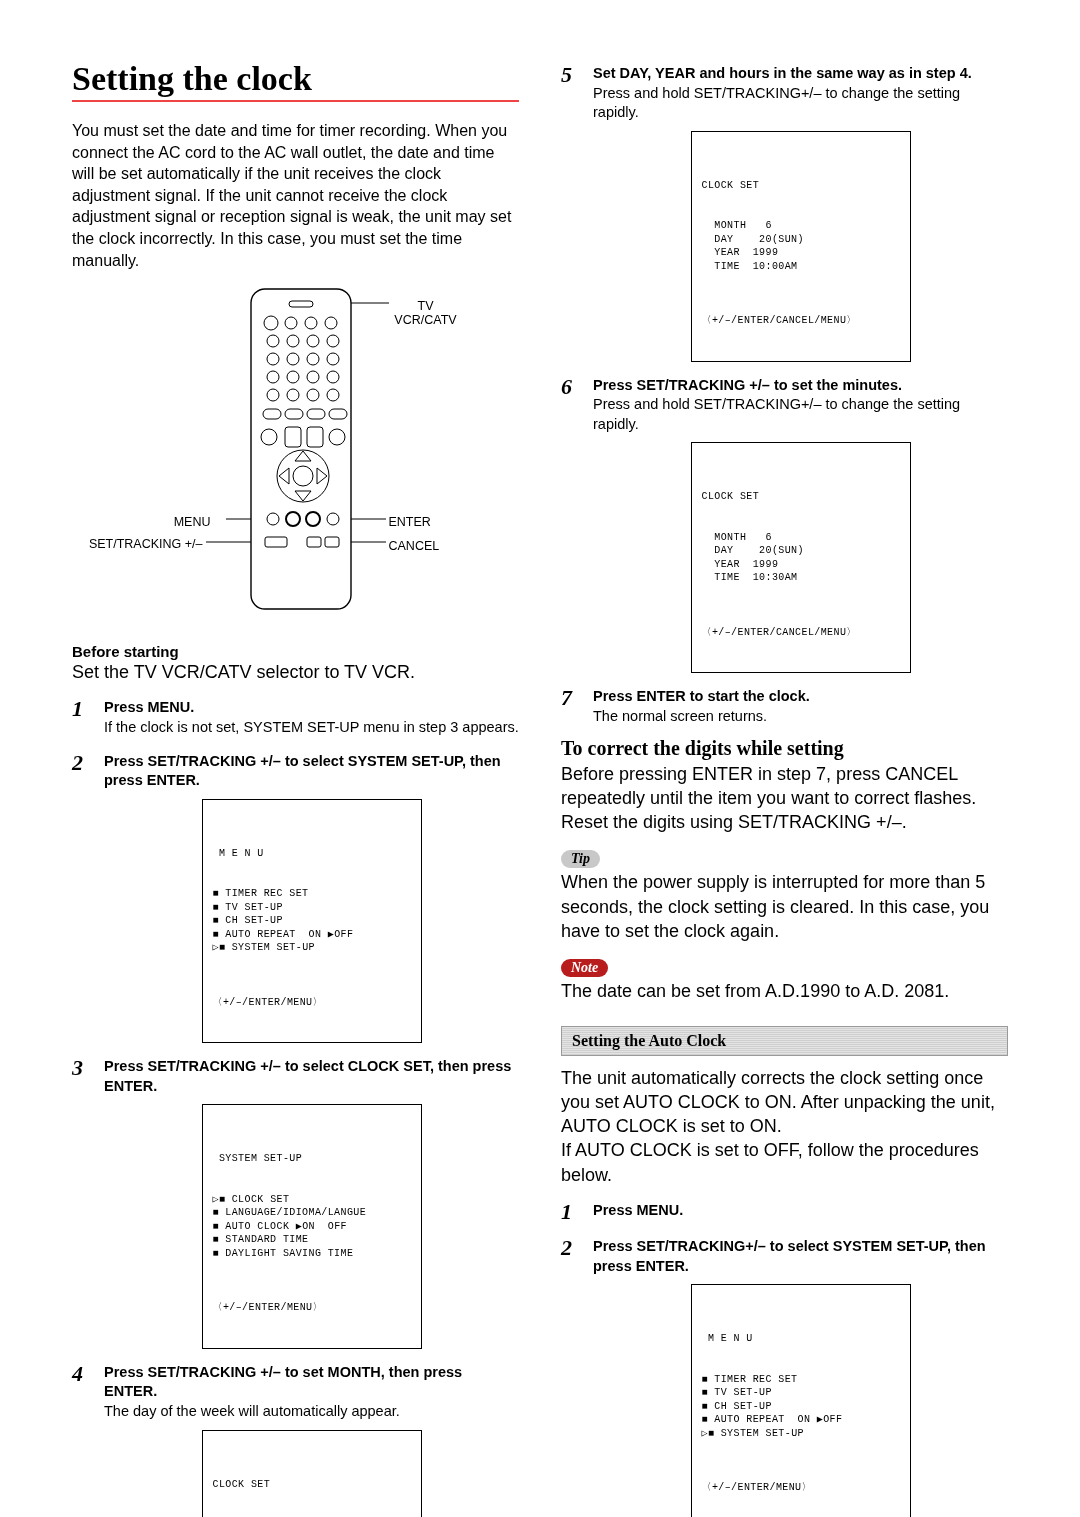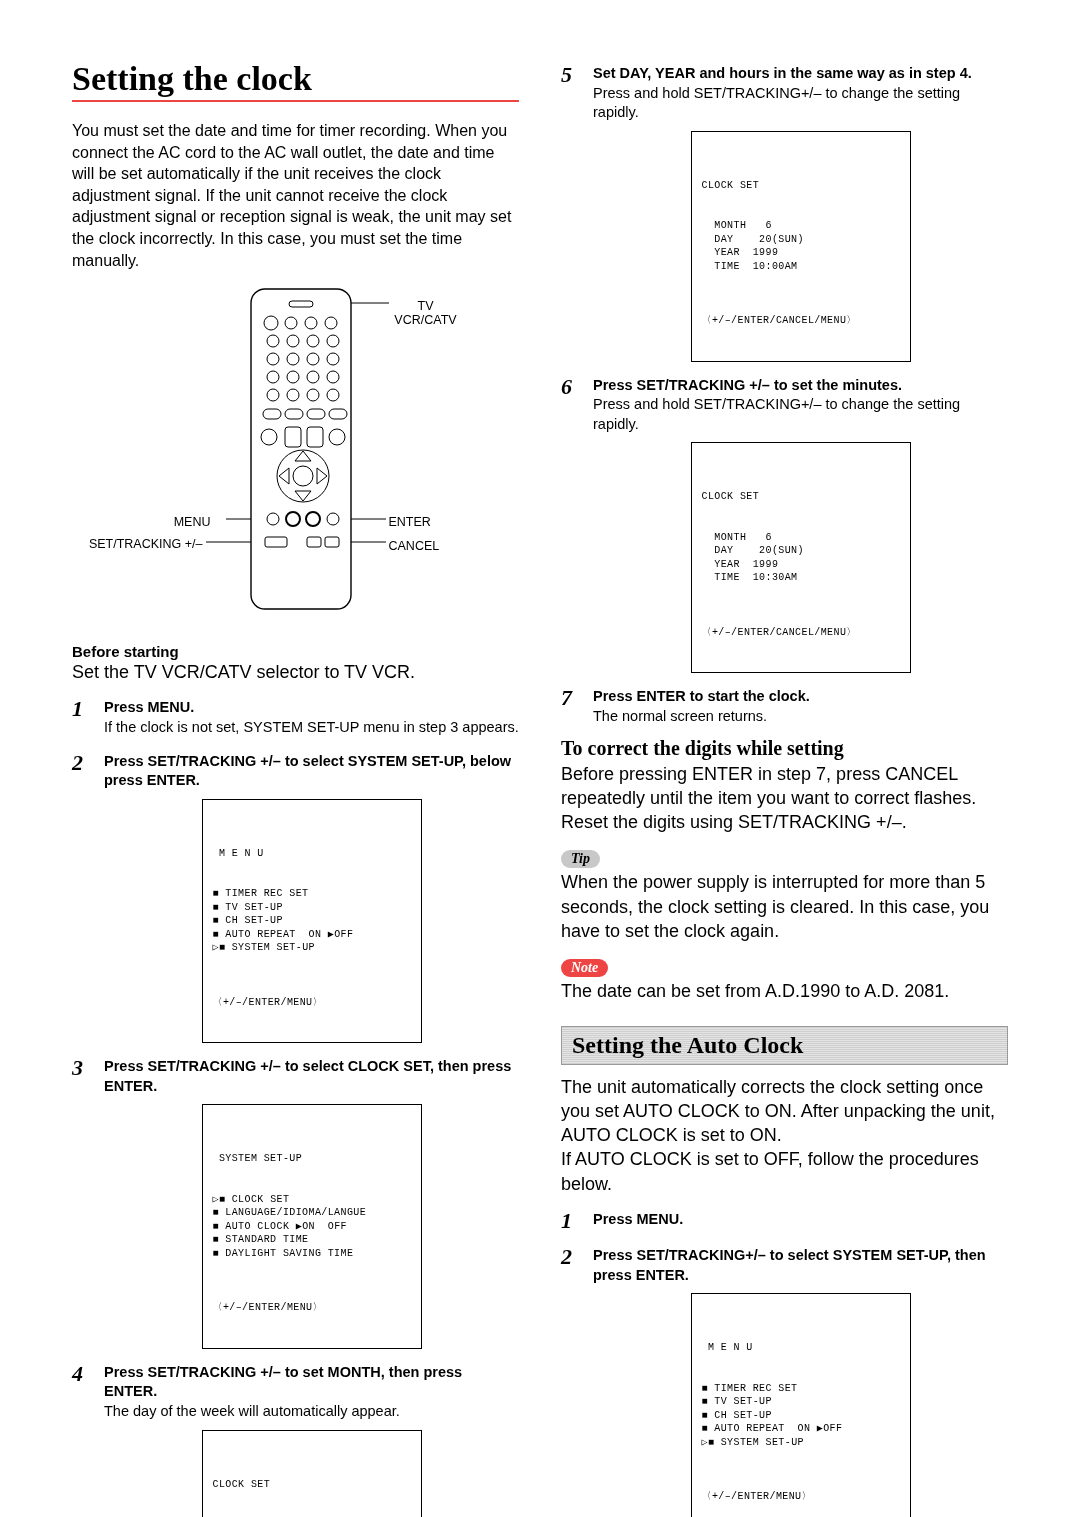--- a/index.html
+++ b/index.html
@@ -52,29 +52,29 @@
       display: inline-block;
       background: #c8c8c8;
       border-radius: 10px;
       font-family: Georgia, serif;
       font-style: italic;
       font-weight: bold;
       font-size: 14px;
       padding: 1px 10px;
       margin-top: 16px;
     }
-    .note { background: #ef4444; color: #fff; }
+    .note { background: #b91c1c; color: #fff; }
     .shaded-heading {
       background: repeating-linear-gradient(0deg,#cfcfcf 0 1px,#e4e4e4 1px 2px);
       border: 1px solid #9a9a9a;
       padding: 5px 10px;
       margin-top: 22px;
       font-family: Georgia, serif;
       font-weight: bold;
-      font-size: 24px;
+      font-size: 16px;
     }
     .lbl { font-size: 12.5px; }
   </style>
 </head>
 <body>
 
 <div class="cols">
 
   <div class="col">
 
@@ -168,21 +168,21 @@
       <div class="stepnum">1</div>
       <div class="steptext">
         <div class="title">Press MENU.</div>
         <div>If the clock is not set, SYSTEM SET-UP menu in step 3 appears.</div>
       </div>
     </div>
 
     <div class="step">
       <div class="stepnum">2</div>
       <div class="steptext">
-        <div class="title">Press SET/TRACKING +/– to select SYSTEM SET-UP, below press ENTER.</div>
+        <div class="title">Press SET/TRACKING +/– to select SYSTEM SET-UP, then press ENTER.</div>
         <div class="osd">
           <div> M E N U</div>
           <div>■ TIMER REC SET
 ■ TV SET-UP
 ■ CH SET-UP
 ■ AUTO REPEAT  ON ▶OFF
 ▷■ SYSTEM SET-UP</div>
           <div class="footer">〈+/–/ENTER/MENU〉</div>
         </div>
       </div>

